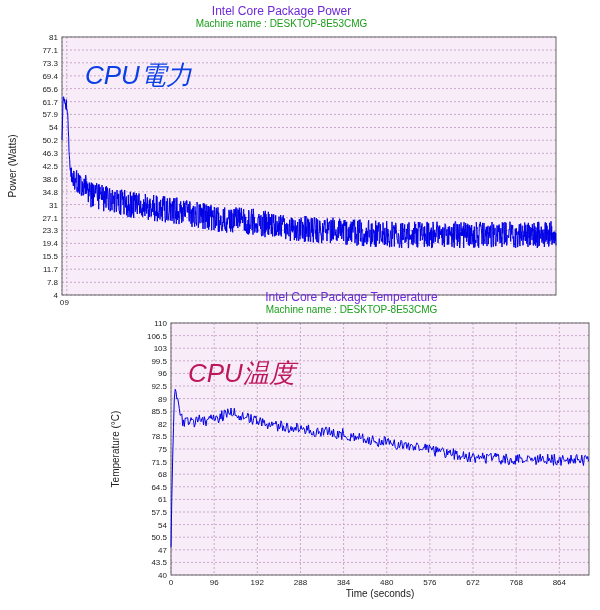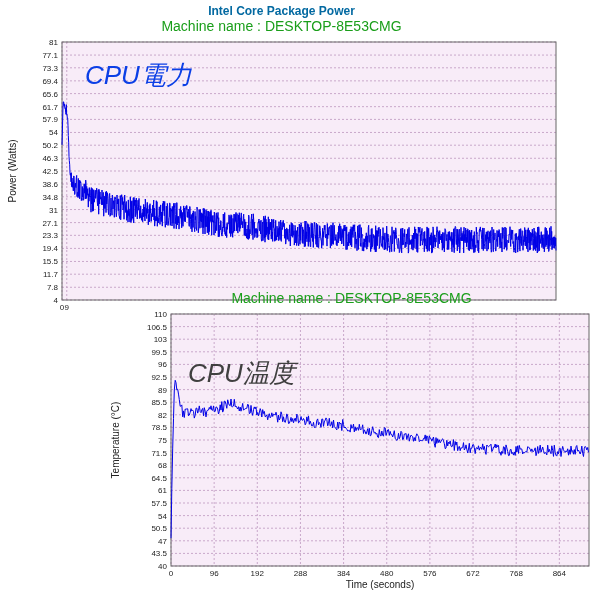--- a/index.html
+++ b/index.html
@@ -9,42 +9,42 @@
     font-family: Arial, "Hiragino Kaku Gothic ProN", "Yu Gothic", sans-serif;
     width: 600px;
     height: 610px;
     overflow: hidden;
   }
   .panel {
     position: absolute;
   }
   .title {
     text-align: center;
-    font-weight: bold;
+    font-weight: normal;
     font-size: 12px;
-    color: #0369a1;
+    color: #6d28d9;
   }
   .subtitle {
     text-align: center;
-    font-size: 14px;
+    font-size: 10px;
     color: #1a9e1a;
     margin-bottom: 4px;
   }
   .annot {
     position: absolute;
     font-weight: 400;
     pointer-events: none;
   }
   .annot.blue {
     color: #0b3fe6;
     font-size: 26px;
     font-style: italic;
   }
   .annot.red {
-    color: #404040;
+    color: #be185d;
     font-size: 26px;
     font-style: italic;
   }
   .chart-bg { fill: #f8ecf8; }
   .chart-border { stroke: #666; stroke-width: 1; fill: none; }
   .grid line { stroke: #c9a8ca; stroke-width: 1; stroke-dasharray: 2,2; }
   .tick-text { font-size: 8px; fill: #222; }
   .axis-text { font-size: 10px; fill: #222; }
   .data-line { stroke: #0000e6; stroke-width: 1; fill: none; }
 </style>
@@ -105,20 +105,21 @@
       <text x="60" y="272" text-anchor="middle" class="tick-text">0</text>
       <text x="64.78064516129032" y="272" text-anchor="middle" class="tick-text">9</text>
       <rect x="60" y="4" width="494" height="258" class="chart-border"></rect>
       <text x="14" y="133" text-anchor="middle" class="axis-text" transform="rotate(-90 14 133)">Power (Watts)</text>
       <path d="M60.0 106.9 L60.3 97.2 L60.7 80.0 L61.0 67.6 L61.3 63.8 L61.7 63.9 L62.0 67.9 L62.3 65.9 L62.7 69.0 L63.0 70.5 L63.3 69.8 L63.7 74.4 L64.0 76.4 L64.3 66.6 L64.7 76.7 L65.0 76.3 L65.3 80.1 L65.7 80.0 L66.0 87.7 L66.3 97.4 L66.7 104.8 L67.0 118.5 L67.3 122.5 L67.7 126.8 L68.0 135.1 L68.3 137.2 L68.7 135.3 L69.0 143.8 L69.3 134.7 L69.7 148.7 L70.0 140.1 L70.3 149.3 L70.7 143.9 L71.0 147.2 L71.3 152.9 L71.7 138.0 L72.0 138.0 L72.3 145.1 L72.7 156.5 L73.0 155.2 L73.3 145.1 L73.7 148.8 L74.0 149.6 L74.3 139.8 L74.7 137.4 L75.0 158.6 L75.3 154.2 L75.7 154.5 L76.0 159.6 L76.3 140.4 L76.7 158.2 L77.0 148.5 L77.3 142.3 L77.7 160.8 L78.0 142.6 L78.3 145.0 L78.7 143.9 L79.0 145.8 L79.3 162.5 L79.7 160.3 L80.0 162.4 L80.3 148.5 L80.7 158.9 L81.0 150.4 L81.3 162.1 L81.7 162.2 L82.0 146.8 L82.3 145.8 L82.7 155.2 L83.0 146.4 L83.3 160.9 L83.7 142.1 L84.0 145.4 L84.3 160.6 L84.7 148.4 L85.0 155.6 L85.3 157.4 L85.7 150.7 L86.0 157.7 L86.3 169.1 L86.7 155.8 L87.0 163.2 L87.3 149.6 L87.7 158.7 L88.0 151.7 L88.3 157.4 L88.7 159.0 L89.0 174.2 L89.3 149.6 L89.7 166.0 L90.0 159.5 L90.3 150.5 L90.7 173.3 L91.0 161.5 L91.3 172.8 L91.7 151.7 L92.0 161.5 L92.3 164.2 L92.7 160.5 L93.0 154.2 L93.3 152.2 L93.7 160.4 L94.0 157.2 L94.3 154.1 L94.7 150.2 L95.0 156.4 L95.3 164.2 L95.7 167.8 L96.0 153.2 L96.3 151.7 L96.7 176.2 L97.0 151.3 L97.3 152.6 L97.7 166.0 L98.0 154.0 L98.3 161.2 L98.7 159.6 L99.0 158.8 L99.3 159.4 L99.7 166.9 L100.0 152.0 L100.3 163.0 L100.7 166.8 L101.0 157.8 L101.3 154.4 L101.7 178.2 L102.0 170.6 L102.3 170.4 L102.7 158.2 L103.0 170.6 L103.3 158.7 L103.7 154.1 L104.0 174.6 L104.3 153.1 L104.7 166.0 L105.0 158.8 L105.3 154.7 L105.7 158.8 L106.0 166.9 L106.3 173.9 L106.7 176.7 L107.0 160.5 L107.3 156.0 L107.7 155.4 L108.0 178.3 L108.3 177.9 L108.7 174.6 L109.0 160.0 L109.3 170.7 L109.7 170.4 L110.0 177.2 L110.3 157.0 L110.7 158.7 L111.0 171.0 L111.3 165.0 L111.7 162.7 L112.0 166.8 L112.3 179.3 L112.7 159.4 L113.0 160.1 L113.3 159.4 L113.7 161.4 L114.0 174.9 L114.3 178.8 L114.7 174.8 L115.0 157.0 L115.3 166.0 L115.7 161.4 L116.0 163.8 L116.3 172.6 L116.7 160.8 L117.0 177.8 L117.3 178.0 L117.7 180.7 L118.0 180.6 L118.3 157.5 L118.7 181.8 L119.0 174.4 L119.3 159.6 L119.7 156.7 L120.0 159.8 L120.3 166.6 L120.7 159.4 L121.0 171.9 L121.3 170.1 L121.7 163.6 L122.0 181.3 L122.3 165.7 L122.7 157.0 L123.0 164.9 L123.3 166.2 L123.7 174.5 L124.0 165.3 L124.3 163.5 L124.7 182.3 L125.0 174.5 L125.3 179.6 L125.7 172.4 L126.0 184.1 L126.3 161.9 L126.7 177.6 L127.0 170.9 L127.3 172.8 L127.7 179.9 L128.0 184.1 L128.3 158.8 L128.7 169.8 L129.0 184.4 L129.3 163.4 L129.7 182.4 L130.0 162.7 L130.3 178.4 L130.7 180.4 L131.0 174.3 L131.3 159.8 L131.7 184.9 L132.0 159.4 L132.3 167.6 L132.7 162.1 L133.0 166.6 L133.3 178.7 L133.7 162.0 L134.0 164.3 L134.3 160.1 L134.7 175.9 L135.0 177.1 L135.3 181.0 L135.7 168.2 L136.0 162.2 L136.3 172.2 L136.7 166.6 L137.0 160.4 L137.3 169.2 L137.7 180.5 L138.0 176.0 L138.3 179.7 L138.7 167.8 L139.0 174.8 L139.3 176.8 L139.7 182.3 L140.0 176.2 L140.3 174.7 L140.7 183.8 L141.0 171.0 L141.3 178.8 L141.7 166.4 L142.0 178.1 L142.3 169.0 L142.7 180.2 L143.0 183.0 L143.3 161.0 L143.7 165.6 L144.0 178.3 L144.3 170.5 L144.7 180.6 L145.0 170.6 L145.3 164.4 L145.7 175.3 L146.0 171.1 L146.3 186.8 L146.7 176.5 L147.0 183.6 L147.3 167.4 L147.7 183.8 L148.0 165.7 L148.3 175.0 L148.7 170.7 L149.0 177.8 L149.3 183.4 L149.7 175.7 L150.0 175.5 L150.3 178.5 L150.7 167.2 L151.0 178.8 L151.3 169.7 L151.7 162.0 L152.0 182.1 L152.3 170.2 L152.7 188.1 L153.0 178.1 L153.3 179.1 L153.7 183.2 L154.0 178.2 L154.3 162.7 L154.7 182.8 L155.0 163.7 L155.3 188.3 L155.7 179.2 L156.0 184.6 L156.3 185.0 L156.7 179.5 L157.0 176.8 L157.3 168.8 L157.7 179.7 L158.0 186.4 L158.3 178.5 L158.7 166.9 L159.0 180.9 L159.3 183.6 L159.7 174.0 L160.0 176.8 L160.3 188.1 L160.7 165.5 L161.0 172.7 L161.3 163.0 L161.7 167.4 L162.0 173.7 L162.3 177.8 L162.7 163.4 L163.0 185.5 L163.3 189.3 L163.7 185.3 L164.0 182.8 L164.3 168.1 L164.7 186.8 L165.0 184.8 L165.3 165.4 L165.7 168.5 L166.0 187.5 L166.3 186.0 L166.7 182.8 L167.0 179.6 L167.3 179.3 L167.7 164.9 L168.0 166.0 L168.3 187.4 L168.7 170.1 L169.0 171.5 L169.3 173.1 L169.7 171.6 L170.0 188.0 L170.3 168.4 L170.7 175.3 L171.0 185.3 L171.3 173.9 L171.7 165.3 L172.0 190.5 L172.3 167.8 L172.7 169.3 L173.0 165.1 L173.3 176.5 L173.7 185.7 L174.0 182.2 L174.3 190.8 L174.7 164.7 L175.0 164.7 L175.3 187.0 L175.7 178.4 L176.0 179.7 L176.3 185.0 L176.7 178.3 L177.0 191.1 L177.3 186.1 L177.7 185.9 L178.0 170.8 L178.3 178.3 L178.7 168.4 L179.0 180.3 L179.3 172.4 L179.7 189.8 L180.0 184.6 L180.3 174.4 L180.7 184.3 L181.0 188.3 L181.3 179.1 L181.7 167.9 L182.0 174.4 L182.3 183.4 L182.7 170.0 L183.0 180.5 L183.3 183.9 L183.7 178.1 L184.0 168.4 L184.3 171.4 L184.7 167.4 L185.0 168.5 L185.3 179.1 L185.7 173.8 L186.0 179.7 L186.3 171.1 L186.7 173.2 L187.0 187.3 L187.3 188.4 L187.7 168.6 L188.0 168.5 L188.3 178.0 L188.7 181.6 L189.0 190.8 L189.3 176.5 L189.7 185.5 L190.0 193.9 L190.3 180.3 L190.7 174.9 L191.0 189.5 L191.3 172.9 L191.7 180.3 L192.0 188.5 L192.3 189.5 L192.7 193.7 L193.0 173.5 L193.3 181.7 L193.7 178.4 L194.0 190.5 L194.3 189.7 L194.7 192.5 L195.0 169.1 L195.3 171.3 L195.7 171.6 L196.0 172.0 L196.3 194.8 L196.7 190.9 L197.0 189.0 L197.3 171.7 L197.7 174.6 L198.0 190.2 L198.3 171.3 L198.7 182.7 L199.0 181.8 L199.3 184.0 L199.7 174.8 L200.0 189.7 L200.3 175.7 L200.7 180.1 L201.0 195.9 L201.3 170.3 L201.7 189.6 L202.0 179.9 L202.3 170.6 L202.7 176.2 L203.0 196.0 L203.3 177.9 L203.7 188.7 L204.0 171.6 L204.3 188.1 L204.7 188.7 L205.0 172.9 L205.3 194.8 L205.7 178.6 L206.0 193.6 L206.3 173.0 L206.7 196.7 L207.0 173.9 L207.3 193.7 L207.7 178.5 L208.0 175.2 L208.3 173.5 L208.7 183.6 L209.0 172.2 L209.3 175.1 L209.7 197.2 L210.0 177.8 L210.3 183.8 L210.7 180.8 L211.0 177.4 L211.3 184.5 L211.7 182.7 L212.0 197.1 L212.3 174.1 L212.7 178.0 L213.0 185.5 L213.3 195.1 L213.7 186.9 L214.0 179.8 L214.3 174.8 L214.7 192.7 L215.0 181.9 L215.3 177.7 L215.7 180.4 L216.0 174.4 L216.3 198.8 L216.7 179.7 L217.0 198.5 L217.3 198.6 L217.7 190.4 L218.0 187.0 L218.3 191.9 L218.7 182.6 L219.0 183.0 L219.3 194.1 L219.7 197.0 L220.0 198.1 L220.3 196.3 L220.7 189.0 L221.0 189.9 L221.3 176.0 L221.7 189.7 L222.0 179.5 L222.3 193.7 L222.7 174.5 L223.0 196.3 L223.3 193.8 L223.7 197.9 L224.0 191.5 L224.3 188.8 L224.7 199.6 L225.0 185.3 L225.3 191.4 L225.7 186.9 L226.0 184.7 L226.3 185.7 L226.7 185.5 L227.0 176.9 L227.3 184.0 L227.7 195.3 L228.0 178.4 L228.3 191.7 L228.7 198.6 L229.0 176.7 L229.3 194.9 L229.7 177.4 L230.0 196.3 L230.3 193.4 L230.7 199.3 L231.0 180.4 L231.3 191.8 L231.7 194.5 L232.0 176.1 L232.3 187.0 L232.7 193.0 L233.0 176.3 L233.3 183.6 L233.7 176.6 L234.0 174.4 L234.3 181.9 L234.7 192.9 L235.0 175.6 L235.3 184.2 L235.7 194.2 L236.0 195.1 L236.3 176.9 L236.7 183.3 L237.0 189.4 L237.3 174.7 L237.7 193.4 L238.0 179.8 L238.3 190.3 L238.7 190.1 L239.0 177.9 L239.3 174.9 L239.7 186.7 L240.0 185.4 L240.3 183.5 L240.7 190.0 L241.0 188.0 L241.3 178.7 L241.7 176.2 L242.0 186.2 L242.3 197.3 L242.7 181.3 L243.0 196.0 L243.3 198.1 L243.7 183.9 L244.0 197.8 L244.3 195.5 L244.7 200.2 L245.0 191.0 L245.3 199.3 L245.7 200.9 L246.0 187.1 L246.3 201.5 L246.7 177.1 L247.0 178.6 L247.3 200.4 L247.7 191.5 L248.0 196.0 L248.3 195.0 L248.7 194.3 L249.0 184.0 L249.3 180.2 L249.7 176.0 L250.0 196.9 L250.3 195.3 L250.7 181.3 L251.0 201.6 L251.3 175.8 L251.7 181.4 L252.0 190.4 L252.3 184.2 L252.7 199.5 L253.0 198.9 L253.3 192.0 L253.7 190.5 L254.0 195.3 L254.3 190.5 L254.7 190.8 L255.0 199.8 L255.3 191.5 L255.7 199.1 L256.0 184.7 L256.3 185.1 L256.7 182.5 L257.0 181.0 L257.3 191.6 L257.7 192.8 L258.0 183.0 L258.3 192.5 L258.7 196.0 L259.0 182.2 L259.3 200.9 L259.7 203.2 L260.0 202.7 L260.3 186.4 L260.7 184.0 L261.0 202.6 L261.3 182.6 L261.7 178.2 L262.0 180.4 L262.3 200.2 L262.7 180.6 L263.0 204.2 L263.3 177.8 L263.7 199.1 L264.0 181.2 L264.3 196.9 L264.7 184.4 L265.0 195.5 L265.3 189.0 L265.7 189.3 L266.0 201.3 L266.3 178.8 L266.7 201.9 L267.0 181.0 L267.3 196.2 L267.7 185.6 L268.0 184.3 L268.3 191.8 L268.7 184.0 L269.0 191.9 L269.3 201.1 L269.7 181.0 L270.0 199.2 L270.3 194.0 L270.7 203.4 L271.0 181.7 L271.3 189.6 L271.7 181.4 L272.0 188.9 L272.3 193.4 L272.7 203.3 L273.0 190.6 L273.3 202.6 L273.7 182.3 L274.0 201.4 L274.3 197.7 L274.7 202.2 L275.0 188.2 L275.3 191.9 L275.7 198.8 L276.0 192.2 L276.3 190.4 L276.7 202.7 L277.0 183.6 L277.3 197.3 L277.7 188.7 L278.0 201.6 L278.3 188.5 L278.7 182.0 L279.0 202.6 L279.3 203.4 L279.7 189.6 L280.0 184.4 L280.3 191.6 L280.7 189.1 L281.0 183.1 L281.3 182.3 L281.7 188.7 L282.0 186.8 L282.3 185.4 L282.7 200.3 L283.0 193.5 L283.3 191.1 L283.7 206.1 L284.0 202.9 L284.3 199.0 L284.7 189.9 L285.0 194.5 L285.3 201.4 L285.7 191.2 L286.0 191.0 L286.3 200.5 L286.7 200.4 L287.0 203.3 L287.3 195.7 L287.7 186.8 L288.0 197.8 L288.3 208.0 L288.7 198.6 L289.0 189.7 L289.3 184.7 L289.7 198.2 L290.0 187.5 L290.3 185.4 L290.7 199.3 L291.0 186.8 L291.3 197.2 L291.7 197.1 L292.0 192.7 L292.3 207.1 L292.7 202.1 L293.0 187.3 L293.3 189.4 L293.7 204.9 L294.0 196.9 L294.3 192.6 L294.7 207.6 L295.0 200.0 L295.3 196.1 L295.7 189.0 L296.0 205.0 L296.3 205.3 L296.7 207.8 L297.0 199.7 L297.3 186.0 L297.7 200.3 L298.0 206.3 L298.3 187.3 L298.7 202.4 L299.0 184.6 L299.3 186.3 L299.7 188.3 L300.0 191.6 L300.3 204.7 L300.7 189.2 L301.0 205.6 L301.3 191.7 L301.7 193.1 L302.0 196.2 L302.3 208.7 L302.7 207.5 L303.0 183.0 L303.3 208.4 L303.7 187.0 L304.0 183.1 L304.3 200.7 L304.7 193.8 L305.0 203.8 L305.3 190.2 L305.7 185.5 L306.0 193.6 L306.3 208.4 L306.7 186.5 L307.0 204.0 L307.3 189.2 L307.7 197.1 L308.0 203.4 L308.3 208.9 L308.7 208.5 L309.0 186.2 L309.3 185.2 L309.7 199.7 L310.0 192.4 L310.3 185.3 L310.7 203.5 L311.0 196.1 L311.3 209.4 L311.7 197.4 L312.0 189.2 L312.3 184.3 L312.7 186.8 L313.0 191.8 L313.3 200.5 L313.7 197.4 L314.0 206.4 L314.3 185.0 L314.7 208.6 L315.0 208.2 L315.3 209.1 L315.7 186.5 L316.0 204.6 L316.3 209.6 L316.7 209.6 L317.0 199.3 L317.3 199.8 L317.7 187.7 L318.0 189.0 L318.3 192.8 L318.7 198.9 L319.0 202.4 L319.3 202.2 L319.7 210.2 L320.0 199.8 L320.3 199.7 L320.7 190.2 L321.0 207.4 L321.3 193.6 L321.7 199.2 L322.0 194.3 L322.3 187.4 L322.7 191.6 L323.0 187.2 L323.3 195.9 L323.7 200.1 L324.0 198.6 L324.3 196.8 L324.7 196.0 L325.0 208.1 L325.3 185.5 L325.7 200.7 L326.0 189.3 L326.3 194.4 L326.7 197.2 L327.0 191.8 L327.3 190.4 L327.7 188.5 L328.0 191.4 L328.3 209.9 L328.7 207.3 L329.0 186.9 L329.3 199.5 L329.7 207.6 L330.0 187.6 L330.3 205.7 L330.7 192.6 L331.0 184.6 L331.3 206.4 L331.7 201.0 L332.0 188.7 L332.3 187.3 L332.7 197.8 L333.0 202.6 L333.3 199.1 L333.7 201.9 L334.0 196.5 L334.3 206.7 L334.7 201.7 L335.0 207.9 L335.3 204.0 L335.7 202.8 L336.0 194.2 L336.3 204.9 L336.7 187.9 L337.0 200.5 L337.3 194.8 L337.7 185.7 L338.0 189.6 L338.3 202.9 L338.7 188.0 L339.0 190.2 L339.3 190.4 L339.7 206.0 L340.0 205.1 L340.3 197.7 L340.7 191.4 L341.0 199.5 L341.3 190.4 L341.7 208.0 L342.0 187.3 L342.3 192.9 L342.7 188.8 L343.0 187.0 L343.3 192.7 L343.7 189.3 L344.0 211.6 L344.3 201.4 L344.7 188.8 L345.0 211.6 L345.3 209.7 L345.7 203.9 L346.0 203.6 L346.3 195.7 L346.7 207.9 L347.0 193.9 L347.3 204.8 L347.7 205.0 L348.0 197.4 L348.3 191.3 L348.7 207.2 L349.0 188.7 L349.3 189.5 L349.7 208.9 L350.0 191.8 L350.3 196.6 L350.7 188.8 L351.0 199.5 L351.3 186.8 L351.7 191.5 L352.0 193.2 L352.3 189.5 L352.7 186.7 L353.0 209.9 L353.3 193.9 L353.7 198.5 L354.0 206.1 L354.3 201.0 L354.7 202.2 L355.0 212.7 L355.3 199.4 L355.7 187.9 L356.0 196.0 L356.3 211.5 L356.7 194.7 L357.0 186.9 L357.3 199.9 L357.7 194.7 L358.0 186.6 L358.3 207.7 L358.7 205.1 L359.0 208.6 L359.3 189.6 L359.7 199.6 L360.0 196.1 L360.3 212.6 L360.7 211.7 L361.0 212.3 L361.3 204.4 L361.7 213.1 L362.0 200.6 L362.3 208.7 L362.7 201.1 L363.0 209.5 L363.3 204.5 L363.7 198.4 L364.0 204.1 L364.3 194.8 L364.7 211.1 L365.0 211.1 L365.3 197.9 L365.7 208.8 L366.0 201.7 L366.3 189.4 L366.7 187.3 L367.0 204.1 L367.3 204.4 L367.7 203.3 L368.0 196.8 L368.3 207.2 L368.7 213.6 L369.0 208.8 L369.3 190.9 L369.7 210.8 L370.0 190.4 L370.3 208.8 L370.7 207.7 L371.0 201.3 L371.3 196.4 L371.7 199.6 L372.0 198.2 L372.3 211.5 L372.7 206.0 L373.0 197.5 L373.3 213.9 L373.7 187.7 L374.0 213.9 L374.3 212.1 L374.7 192.4 L375.0 202.9 L375.3 207.7 L375.7 192.7 L376.0 198.6 L376.3 189.9 L376.7 195.6 L377.0 189.2 L377.3 210.4 L377.7 208.5 L378.0 205.6 L378.3 191.2 L378.7 198.8 L379.0 204.6 L379.3 205.4 L379.7 208.2 L380.0 208.6 L380.3 198.0 L380.7 209.6 L381.0 189.6 L381.3 197.5 L381.7 201.6 L382.0 199.5 L382.3 212.0 L382.7 197.0 L383.0 194.9 L383.3 203.1 L383.7 211.3 L384.0 205.0 L384.3 204.4 L384.7 188.1 L385.0 197.2 L385.3 212.6 L385.7 196.0 L386.0 196.0 L386.3 199.4 L386.7 204.4 L387.0 209.5 L387.3 208.0 L387.7 214.2 L388.0 211.7 L388.3 197.7 L388.7 198.5 L389.0 204.2 L389.3 205.8 L389.7 213.7 L390.0 188.8 L390.3 205.9 L390.7 204.4 L391.0 196.8 L391.3 193.6 L391.7 195.3 L392.0 192.2 L392.3 213.5 L392.7 194.0 L393.0 195.7 L393.3 200.6 L393.7 189.8 L394.0 191.4 L394.3 196.4 L394.7 200.8 L395.0 205.6 L395.3 207.2 L395.7 207.1 L396.0 210.6 L396.3 200.3 L396.7 202.2 L397.0 204.0 L397.3 214.6 L397.7 213.5 L398.0 211.4 L398.3 210.1 L398.7 190.7 L399.0 198.1 L399.3 209.1 L399.7 214.9 L400.0 190.3 L400.3 207.1 L400.7 190.0 L401.0 201.3 L401.3 204.6 L401.7 206.7 L402.0 195.4 L402.3 198.9 L402.7 191.4 L403.0 209.8 L403.3 206.5 L403.7 204.0 L404.0 208.8 L404.3 195.9 L404.7 197.9 L405.0 206.2 L405.3 201.2 L405.7 191.5 L406.0 190.8 L406.3 215.1 L406.7 213.4 L407.0 189.3 L407.3 199.8 L407.7 206.7 L408.0 203.0 L408.3 202.3 L408.7 206.3 L409.0 204.2 L409.3 201.4 L409.7 210.1 L410.0 211.3 L410.3 197.1 L410.7 206.7 L411.0 212.2 L411.3 209.6 L411.7 195.0 L412.0 209.9 L412.3 201.5 L412.7 188.8 L413.0 200.8 L413.3 195.6 L413.7 191.0 L414.0 210.7 L414.3 210.7 L414.7 195.3 L415.0 213.8 L415.3 195.9 L415.7 214.4 L416.0 206.7 L416.3 189.0 L416.7 192.8 L417.0 194.5 L417.3 194.3 L417.7 190.0 L418.0 189.1 L418.3 207.8 L418.7 196.3 L419.0 202.8 L419.3 192.8 L419.7 196.7 L420.0 190.4 L420.3 207.1 L420.7 205.2 L421.0 204.4 L421.3 201.3 L421.7 202.3 L422.0 194.0 L422.3 213.8 L422.7 193.4 L423.0 208.1 L423.3 200.7 L423.7 200.9 L424.0 204.9 L424.3 210.8 L424.7 206.4 L425.0 188.9 L425.3 213.5 L425.7 189.8 L426.0 212.4 L426.3 194.0 L426.7 190.4 L427.0 198.3 L427.3 213.2 L427.7 199.1 L428.0 207.2 L428.3 202.4 L428.7 196.8 L429.0 207.1 L429.3 194.7 L429.7 215.1 L430.0 197.8 L430.3 214.3 L430.7 211.1 L431.0 188.9 L431.3 190.7 L431.7 210.0 L432.0 200.9 L432.3 204.0 L432.7 196.9 L433.0 204.1 L433.3 208.7 L433.7 199.6 L434.0 204.2 L434.3 199.5 L434.7 192.4 L435.0 188.7 L435.3 193.8 L435.7 192.3 L436.0 210.0 L436.3 204.4 L436.7 193.7 L437.0 198.8 L437.3 205.9 L437.7 192.6 L438.0 198.5 L438.3 202.0 L438.7 198.2 L439.0 199.8 L439.3 196.1 L439.7 204.8 L440.0 198.0 L440.3 212.2 L440.7 194.4 L441.0 203.3 L441.3 210.1 L441.7 209.3 L442.0 194.6 L442.3 214.0 L442.7 205.5 L443.0 190.7 L443.3 191.4 L443.7 192.8 L444.0 202.3 L444.3 202.9 L444.7 199.3 L445.0 196.3 L445.3 211.7 L445.7 205.1 L446.0 199.6 L446.3 193.9 L446.7 211.5 L447.0 203.8 L447.3 193.4 L447.7 202.0 L448.0 199.7 L448.3 198.5 L448.7 202.2 L449.0 203.3 L449.3 194.2 L449.7 208.9 L450.0 213.8 L450.3 200.8 L450.7 206.5 L451.0 194.3 L451.3 209.4 L451.7 190.8 L452.0 214.2 L452.3 214.7 L452.7 190.1 L453.0 189.5 L453.3 188.4 L453.7 189.1 L454.0 204.3 L454.3 206.6 L454.7 200.9 L455.0 191.0 L455.3 212.9 L455.7 191.5 L456.0 209.2 L456.3 206.5 L456.7 197.0 L457.0 193.9 L457.3 191.2 L457.7 215.0 L458.0 211.6 L458.3 203.4 L458.7 198.5 L459.0 189.4 L459.3 197.6 L459.7 202.9 L460.0 195.3 L460.3 202.9 L460.7 196.4 L461.0 195.1 L461.3 193.1 L461.7 214.9 L462.0 189.2 L462.3 203.3 L462.7 196.4 L463.0 204.9 L463.3 204.1 L463.7 190.1 L464.0 203.1 L464.3 199.3 L464.7 208.8 L465.0 192.0 L465.3 204.5 L465.7 190.9 L466.0 191.2 L466.3 211.8 L466.7 211.8 L467.0 192.8 L467.3 212.8 L467.7 192.2 L468.0 202.8 L468.3 211.1 L468.7 194.5 L469.0 203.2 L469.3 202.3 L469.7 192.0 L470.0 211.3 L470.3 200.7 L470.7 201.4 L471.0 208.6 L471.3 197.4 L471.7 214.6 L472.0 211.6 L472.3 193.6 L472.7 214.3 L473.0 214.2 L473.3 210.5 L473.7 206.9 L474.0 209.7 L474.3 189.1 L474.7 196.0 L475.0 194.3 L475.3 205.0 L475.7 202.4 L476.0 213.1 L476.3 202.5 L476.7 214.8 L477.0 203.6 L477.3 192.5 L477.7 190.8 L478.0 193.5 L478.3 188.9 L478.7 192.6 L479.0 192.2 L479.3 196.0 L479.7 201.3 L480.0 211.1 L480.3 206.3 L480.7 189.9 L481.0 197.0 L481.3 212.6 L481.7 199.3 L482.0 190.0 L482.3 205.6 L482.7 208.3 L483.0 210.9 L483.3 204.2 L483.7 196.6 L484.0 202.8 L484.3 193.8 L484.7 206.9 L485.0 213.1 L485.3 194.0 L485.7 201.1 L486.0 192.8 L486.3 211.2 L486.7 199.9 L487.0 199.0 L487.3 203.2 L487.7 193.7 L488.0 205.1 L488.3 200.5 L488.7 192.6 L489.0 210.6 L489.3 214.2 L489.7 211.7 L490.0 189.0 L490.3 197.7 L490.7 198.2 L491.0 205.6 L491.3 213.7 L491.7 191.5 L492.0 201.9 L492.3 201.7 L492.7 201.0 L493.0 194.9 L493.3 210.0 L493.7 213.1 L494.0 212.5 L494.3 204.1 L494.7 200.1 L495.0 192.4 L495.3 195.7 L495.7 208.7 L496.0 196.9 L496.3 192.9 L496.7 199.0 L497.0 191.5 L497.3 191.8 L497.7 207.3 L498.0 210.1 L498.3 209.0 L498.7 196.0 L499.0 195.1 L499.3 210.1 L499.7 203.9 L500.0 214.0 L500.3 189.4 L500.7 200.4 L501.0 192.5 L501.3 190.3 L501.7 189.8 L502.0 202.3 L502.3 211.2 L502.7 196.3 L503.0 189.0 L503.3 203.7 L503.7 209.3 L504.0 189.9 L504.3 200.2 L504.7 212.4 L505.0 210.0 L505.3 202.4 L505.7 202.8 L506.0 203.0 L506.3 202.6 L506.7 204.9 L507.0 196.3 L507.3 196.8 L507.7 196.9 L508.0 188.7 L508.3 200.5 L508.7 208.5 L509.0 195.8 L509.3 191.8 L509.7 201.5 L510.0 192.5 L510.3 195.5 L510.7 192.1 L511.0 205.6 L511.3 203.5 L511.7 212.4 L512.0 214.2 L512.3 212.5 L512.7 209.4 L513.0 202.4 L513.3 195.7 L513.7 214.9 L514.0 197.9 L514.3 195.3 L514.7 201.7 L515.0 199.0 L515.3 204.0 L515.7 214.1 L516.0 209.8 L516.3 198.0 L516.7 201.9 L517.0 194.9 L517.3 191.2 L517.7 211.5 L518.0 213.1 L518.3 200.7 L518.7 190.6 L519.0 205.4 L519.3 198.6 L519.7 207.7 L520.0 192.7 L520.3 192.8 L520.7 193.2 L521.0 212.3 L521.3 201.9 L521.7 206.8 L522.0 198.2 L522.3 203.8 L522.7 189.5 L523.0 193.3 L523.3 208.0 L523.7 191.9 L524.0 200.2 L524.3 198.8 L524.7 210.6 L525.0 206.4 L525.3 191.7 L525.7 209.6 L526.0 213.9 L526.3 189.8 L526.7 195.4 L527.0 205.0 L527.3 192.4 L527.7 212.2 L528.0 209.2 L528.3 211.6 L528.7 194.2 L529.0 202.8 L529.3 197.6 L529.7 195.2 L530.0 207.2 L530.3 191.2 L530.7 198.6 L531.0 195.8 L531.3 212.5 L531.7 200.5 L532.0 190.0 L532.3 192.8 L532.7 211.3 L533.0 193.5 L533.3 196.7 L533.7 212.7 L534.0 198.4 L534.3 206.5 L534.7 209.6 L535.0 194.5 L535.3 215.0 L535.7 189.0 L536.0 213.5 L536.3 205.1 L536.7 188.8 L537.0 190.7 L537.3 212.8 L537.7 197.0 L538.0 201.3 L538.3 201.1 L538.7 205.5 L539.0 196.6 L539.3 193.7 L539.7 203.2 L540.0 209.6 L540.3 196.8 L540.7 207.3 L541.0 199.8 L541.3 209.5 L541.7 210.6 L542.0 196.5 L542.3 213.9 L542.7 210.0 L543.0 190.6 L543.3 189.3 L543.7 208.3 L544.0 208.8 L544.3 190.1 L544.7 207.1 L545.0 192.7 L545.3 197.3 L545.7 202.0 L546.0 210.9 L546.3 196.7 L546.7 213.5 L547.0 212.3 L547.3 208.8 L547.7 189.8 L548.0 208.4 L548.3 200.6 L548.7 201.9 L549.0 188.3 L549.3 206.8 L549.7 193.3 L550.0 211.7 L550.3 201.9 L550.7 199.8 L551.0 210.1 L551.3 199.1 L551.7 206.7 L552.0 198.7 L552.3 210.2 L552.7 198.9 L553.0 198.8 L553.3 208.1 L553.7 200.1 L554.0 212.5 " class="data-line"></path>
     </svg>
 </div>
 <div class="annot blue" id="annot-power" style="left: 85px; top: 58px;">CPU電力</div>
 
 <div class="panel" id="panel-temperature" style="left: 105px; top: 290px; width: 493px;">
+  <div class="title">Intel Core Package Temperature</div>
   <div class="subtitle">Machine name : DESKTOP-8E53CMG</div>
   <svg id="svg-temperature" width="493" height="290">
       <rect x="66" y="4" width="418" height="252" class="chart-bg"></rect>
       <g class="grid">
         <line x1="66" y1="256" x2="484" y2="256"></line>
         <line x1="66" y1="243.4" x2="484" y2="243.4"></line>
         <line x1="66" y1="230.8" x2="484" y2="230.8"></line>
         <line x1="66" y1="218.2" x2="484" y2="218.2"></line>
         <line x1="66" y1="205.6" x2="484" y2="205.6"></line>
         <line x1="66" y1="193" x2="484" y2="193"></line>

